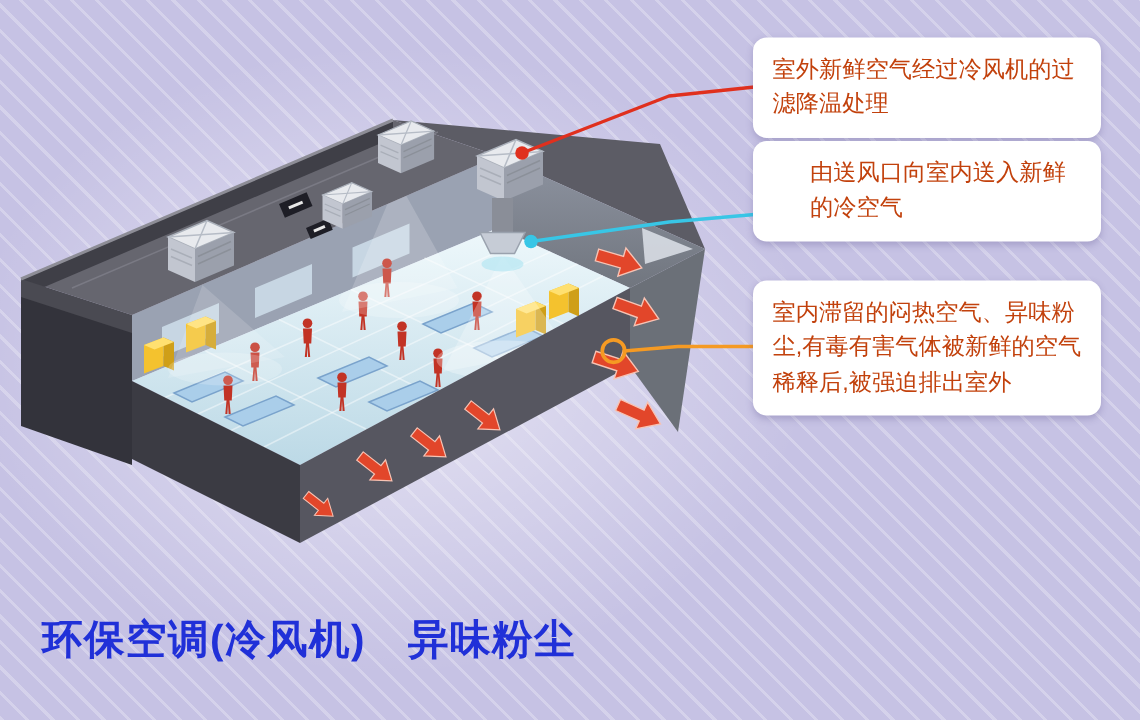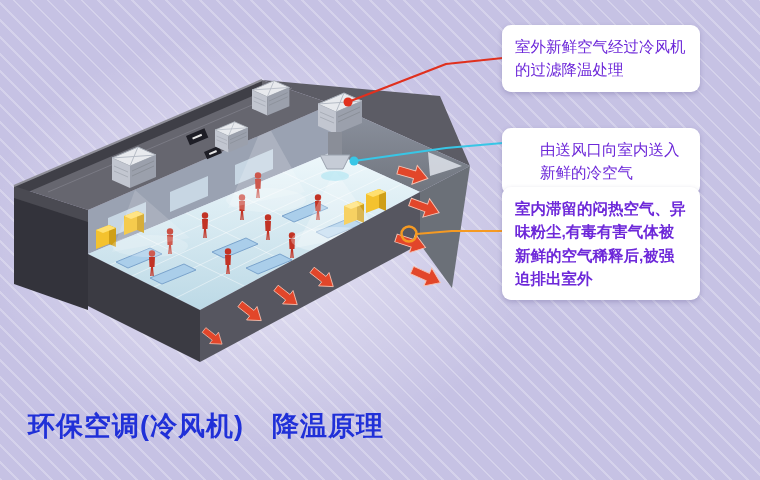--- a/index.html
+++ b/index.html
@@ -11,28 +11,28 @@
       rgba(255,255,255,.26) 0px, rgba(255,255,255,.26) 2px,
       rgba(255,255,255,0) 2px, rgba(255,255,255,0) 12px);
   }
   .glow{
     position:absolute;left:-20px;top:30px;width:560px;height:420px;
     background:radial-gradient(closest-side, rgba(255,255,255,.55), rgba(255,255,255,0));
     pointer-events:none;
   }
   .scene{position:absolute;left:0;top:0;}
   .callout{
-    position:absolute;left:502px;width:198px;box-sizing:border-box;
+    position:absolute;left:502px;width:232px;box-sizing:border-box;
     background:#ffffff;border-radius:9px;padding:10px 13px;
-    font-size:15.5px;line-height:1.5;color:#6d28d9;
+    font-size:15.5px;line-height:1.5;color:#c2410c;
     box-shadow:0 2px 5px rgba(80,70,130,.28);
   }
   .callout-1{top:25px;}
-  .callout-2{top:128px;padding-left:38px;}
-  .callout-3{top:187px;font-weight:bold;}
+  .callout-2{top:94px;padding-left:38px;}
+  .callout-3{top:187px;}
   .callout-4{top:290px;}
   .page-title{
     position:absolute;left:28px;top:408px;
     font-size:27px;font-weight:bold;color:#2030d8;letter-spacing:1px;
   }
 </style>
 </head>
 <body>
 
 <div class="stage">
@@ -210,15 +210,15 @@
   <div class="callout callout-1">
     <span>室外新鲜空气经过冷风机的过滤降温处理</span>
   </div>
   <div class="callout callout-2">
     <span>由送风口向室内送入新鲜的冷空气</span>
   </div>
   <div class="callout callout-3">
     <span>室内滞留的闷热空气、异味粉尘,有毒有害气体被新鲜的空气稀释后,被强迫排出室外</span>
   </div>
 
-  <div class="page-title">环保空调(冷风机)　降温原理</div>
+  <div class="page-title">环保空调(冷风机)　异味粉尘</div>
 
 </div>
 
 </body></html>

